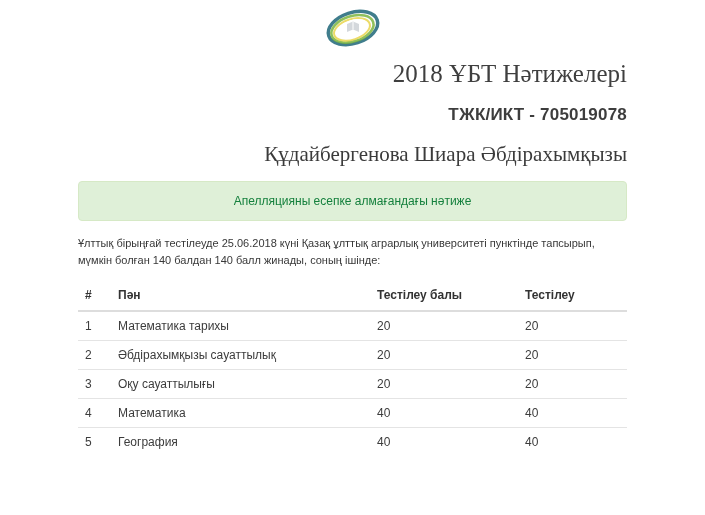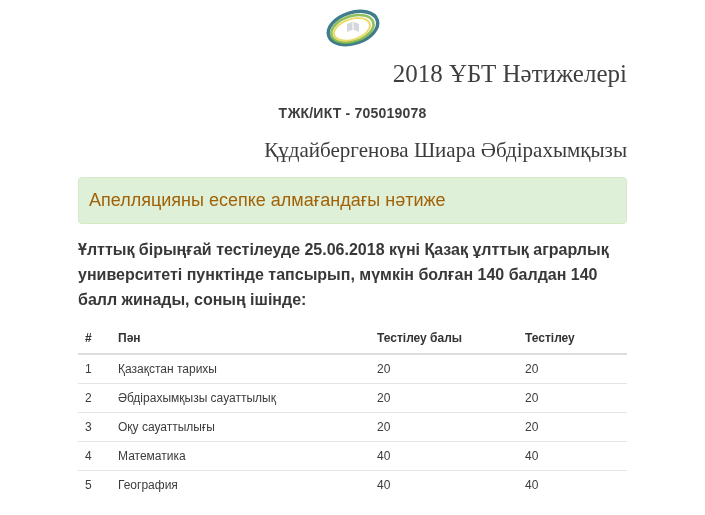--- a/index.html
+++ b/index.html
@@ -27,51 +27,50 @@
 
   .page-title {
     font-family: "Liberation Serif", serif;
     font-size: 25px;
     font-weight: 400;
     color: #3f3f3f;
     text-align: right;
     margin: 6px 0 14px 0;
   }
   .id-line {
-    font-size: 14px;
+    font-size: 17px;
     font-weight: bold;
     color: #3d3d3d;
-    text-align: center;
+    text-align: right;
     margin: 17px 0;
     letter-spacing: 0.2px;
   }
   .student-name {
     font-family: "Liberation Serif", serif;
     font-size: 21px;
     font-weight: 400;
     color: #3b3b3b;
     text-align: right;
     margin: 15px 0 14px 0;
   }
   .alert-success {
     background: #dff0d8;
     border: 1px solid #d6e9c6;
     border-radius: 4px;
-    color: #a16207;
-    font-size: 18px;
-    text-align: left;
+    color: #15803d;
+    font-size: 12px;
+    text-align: center;
     padding: 12px 10px;
     margin: 0 0 14px 0;
   }
   .summary-text {
-    font-size: 16px;
+    font-size: 11px;
     line-height: 1.55;
     color: #383838;
     margin: 0 0 12px 0;
-    font-weight: bold;
   }
   table.results {
     width: 100%;
     border-collapse: collapse;
     font-size: 12px;
     color: #3c3c3c;
     table-layout: fixed;
   }
   table.results col.c-num   { width: 40px; }
   table.results col.c-subj  { width: auto; }
@@ -135,21 +134,21 @@
       <tr>
         <th>#</th>
         <th>Пән</th>
         <th>Тестілеу балы</th>
         <th>Тестілеу</th>
       </tr>
     </thead>
     <tbody>
       <tr>
         <td>1</td>
-        <td>Қазақстан тарихы</td>
+        <td>Математика тарихы</td>
         <td>20</td>
         <td>20</td>
       </tr>
       <tr>
         <td>2</td>
         <td>Әбдірахымқызы сауаттылық</td>
         <td>20</td>
         <td>20</td>
       </tr>
       <tr>

